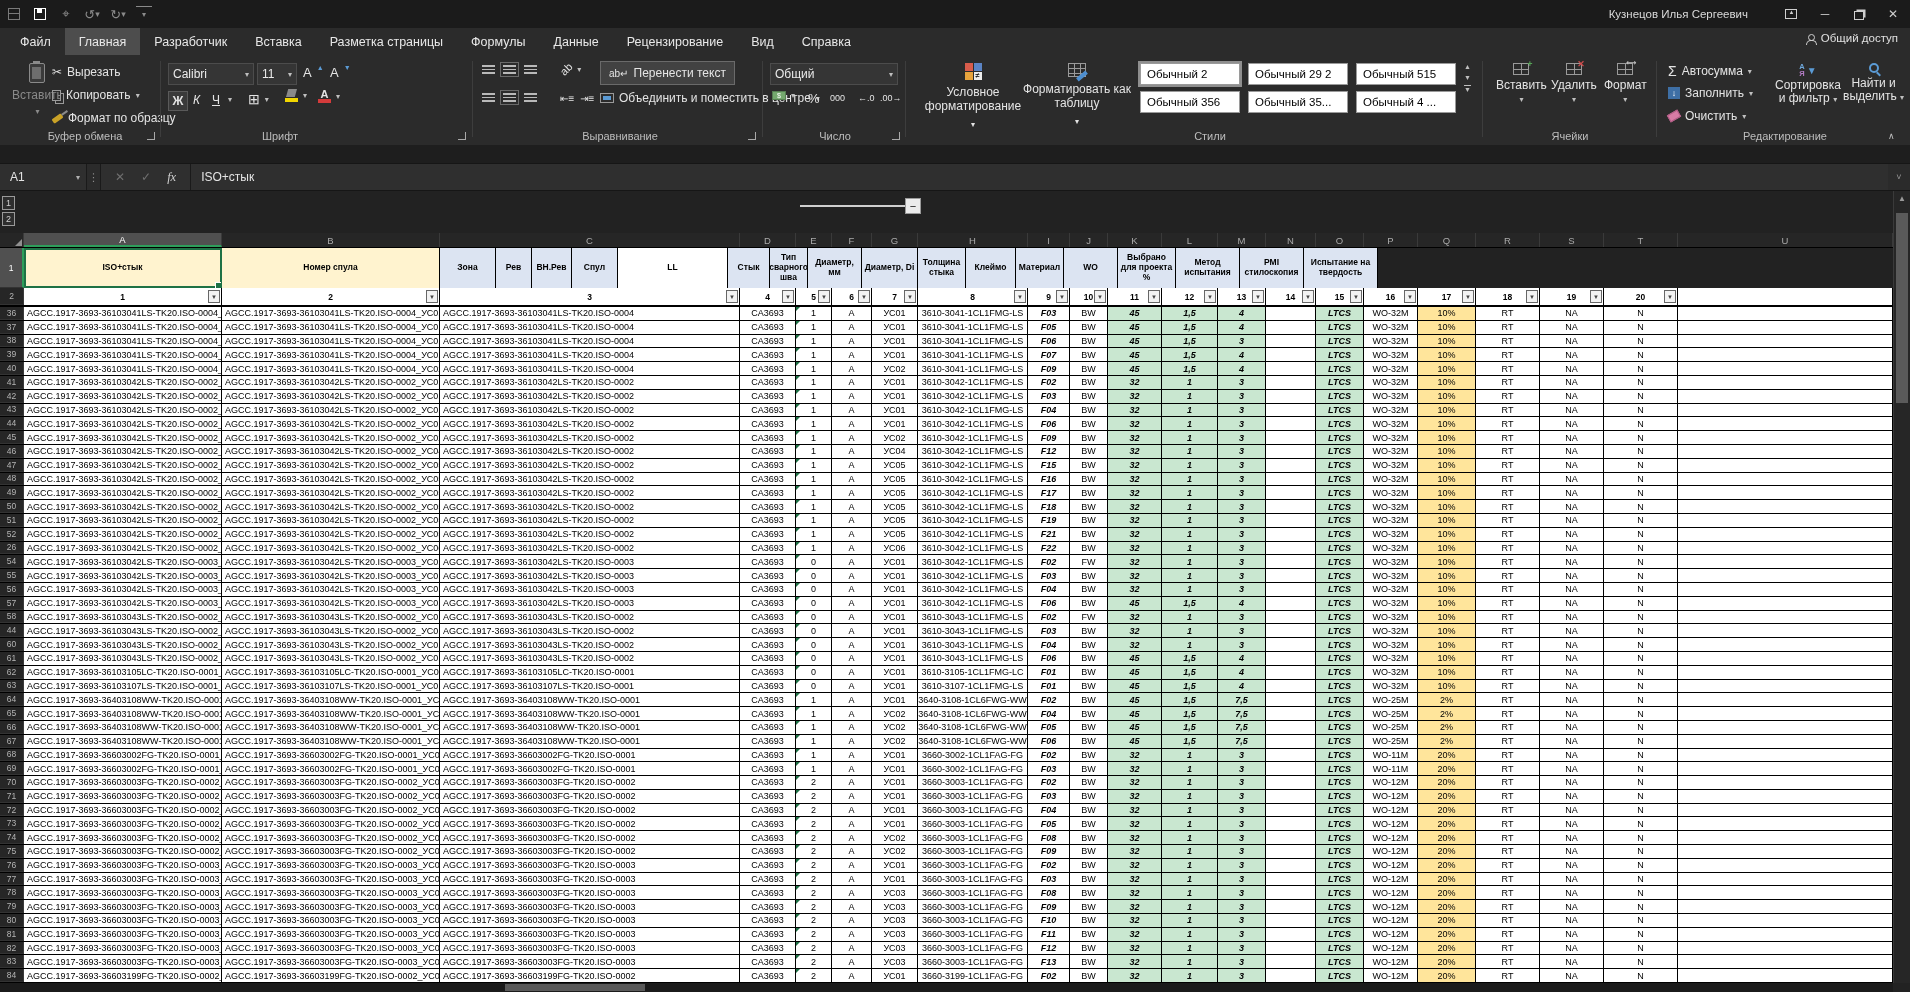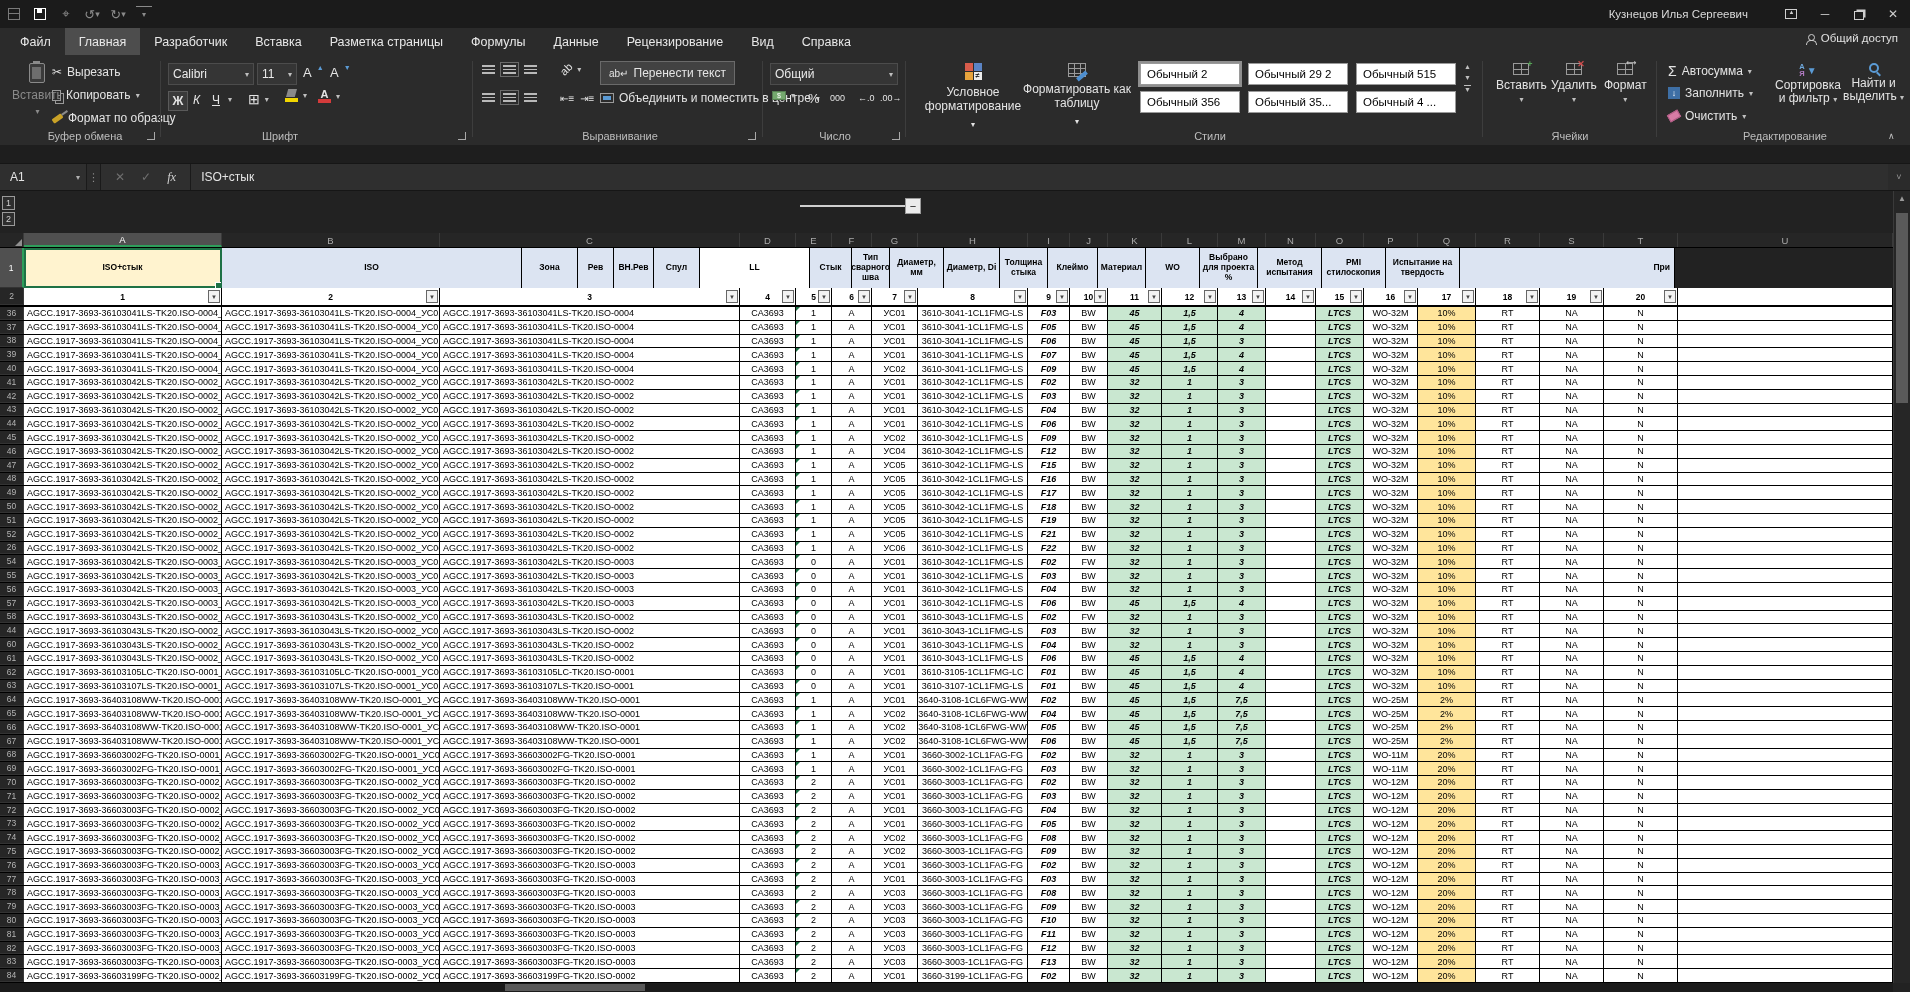--- a/index.html
+++ b/index.html
@@ -449,39 +449,38 @@
         <div class="cl" style="width: 54px;">P</div>
         <div class="cl" style="width: 58px;">Q</div>
         <div class="cl" style="width: 64px;">R</div>
         <div class="cl" style="width: 64px;">S</div>
         <div class="cl" style="width: 74px;">T</div>
         <div class="cl" style="width: 215px;">U</div>
       </div>
       <div class="trow hrow">
         <div class="rh rh-active">1</div>
         <div class="hc f-cream selected" style="width: 198px;">ISO+стык</div>
-        <div class="hc f-blue" style="width: 300px;">ISO</div>
+        <div class="hc f-cream" style="width: 218px;">Номер спула</div>
         <div class="hc f-blue" style="width: 56px;">Зона</div>
         <div class="hc f-blue" style="width: 36px;">Рев</div>
         <div class="hc f-blue" style="width: 40px;">ВН.Рев</div>
         <div class="hc f-blue" style="width: 46px;">Спул</div>
         <div class="hc f-white" style="width: 110px;">LL</div>
         <div class="hc f-blue" style="width: 42px;">Стык</div>
         <div class="hc f-blue" style="width: 38px;">Тип сварного шва</div>
         <div class="hc f-blue" style="width: 54px;">Диаметр, мм</div>
         <div class="hc f-blue" style="width: 56px;">Диаметр, Di</div>
         <div class="hc f-blue" style="width: 48px;">Толщина стыка</div>
         <div class="hc f-blue" style="width: 50px;">Клеймо</div>
         <div class="hc f-blue" style="width: 48px;">Материал</div>
         <div class="hc f-blue" style="width: 54px;">WO</div>
         <div class="hc f-blue" style="width: 58px;">Выбрано для проекта %</div>
         <div class="hc f-blue" style="width: 64px;">Метод испытания</div>
         <div class="hc f-blue" style="width: 64px;">PMI стилоскопия</div>
         <div class="hc f-blue" style="width: 74px;">Испытание на твердость</div>
-        <div class="hc f-blue hc-right" style="width: 215px;">При</div>
       </div>
       <div class="trow frow">
         <div class="rh">2</div>
         <div class="fc" style="width: 198px;">
           <div class="fnum">1</div>
           <div class="fbtn">▼</div>
         </div>
         <div class="fc" style="width: 218px;">
           <div class="fnum">2</div>
           <div class="fbtn">▼</div>

